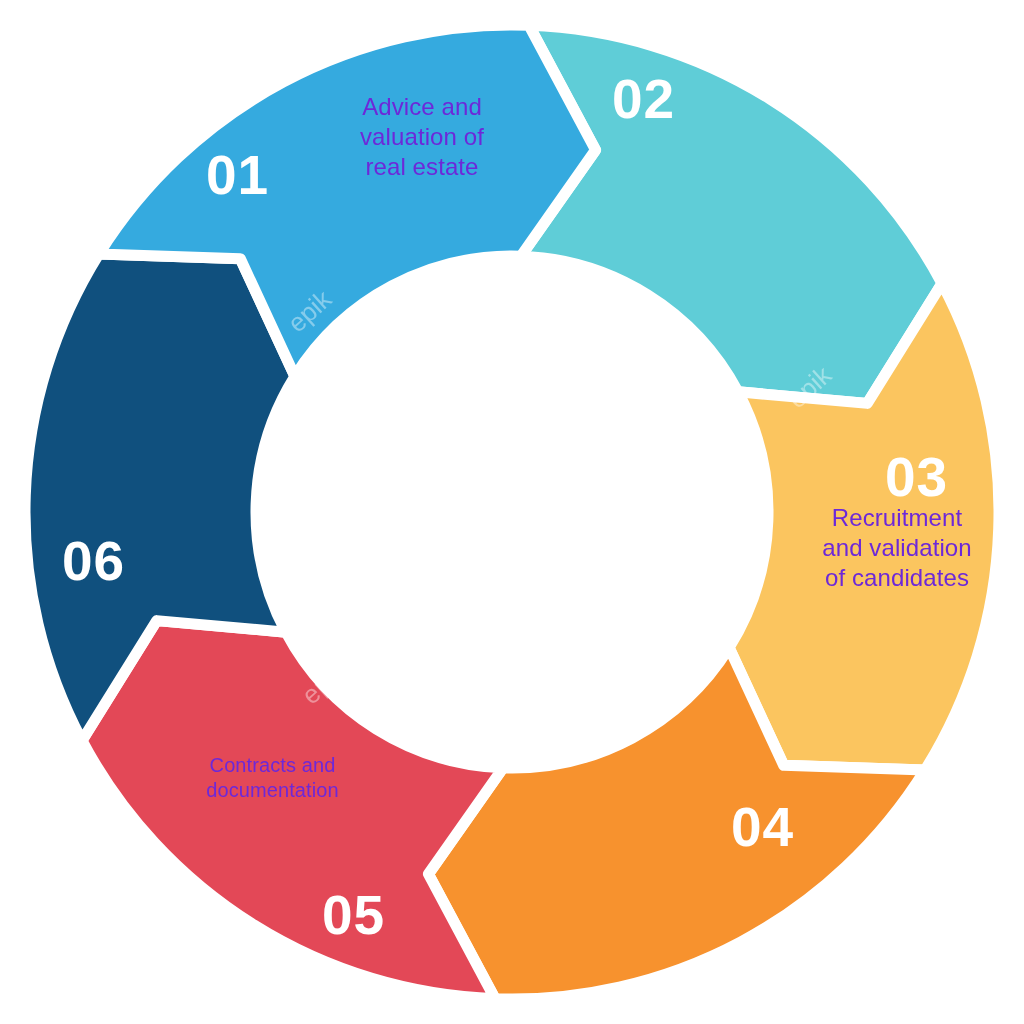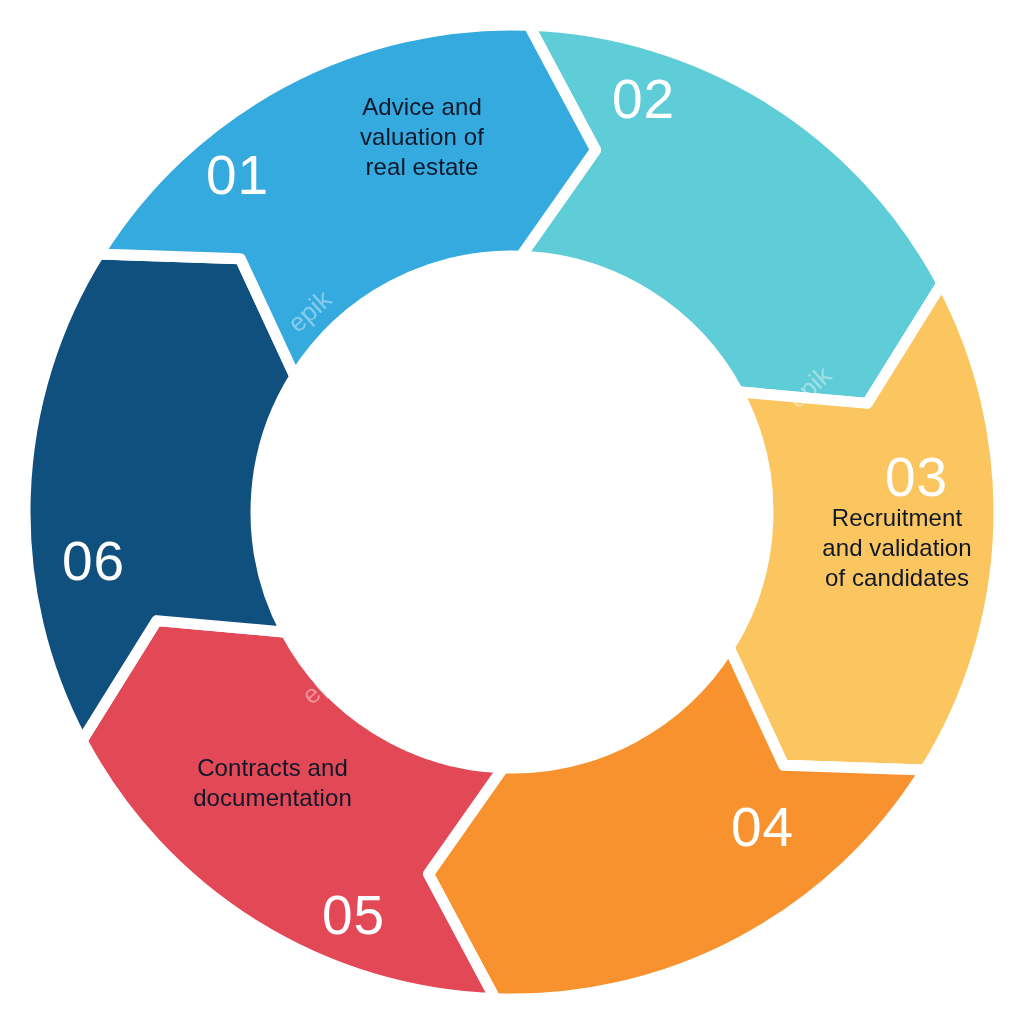--- a/index.html
+++ b/index.html
@@ -38,48 +38,48 @@
   .label-layer {
     position: absolute;
     left: 0;
     top: 0;
     width: 1024px;
     height: 1024px;
     pointer-events: none;
   }
   .seg-text {
     position: absolute;
-    color: #0f172a;
+    color: #6d28d9;
     font-family: "Liberation Sans", sans-serif;
     line-height: 1.26;
     white-space: pre-line;
     letter-spacing: 0.1px;
   }
   .seg-num {
     position: absolute;
     color: #ffffff;
     font-family: "Liberation Sans", sans-serif;
-    font-weight: 400;
+    font-weight: 700;
     line-height: 1;
     letter-spacing: 1px;
   }
   
   .t01 { left: 312px; top: 92px;  width: 220px; font-size: 24px; text-align: center; }
   .n01 { left: 206px; top: 148px; font-size: 55px; }
 
   .t02 { left: 634px; top: 178px; width: 225px; font-size: 24px; text-align: center; }
   .n02 { left: 612px; top: 72px;  font-size: 55px; }
 
   .t03 { left: 792px; top: 503px; width: 210px; font-size: 24px; text-align: center; }
   .n03 { left: 885px; top: 450px; font-size: 55px; }
 
   .t04 { left: 546px; top: 805px; width: 200px; font-size: 24px; text-align: left; }
   .n04 { left: 731px; top: 800px; font-size: 55px; }
 
-  .t05 { left: 170px; top: 753px; width: 205px; font-size: 24px; text-align: center; }
+  .t05 { left: 170px; top: 753px; width: 205px; font-size: 20px; text-align: center; }
   .n05 { left: 322px; top: 880px; font-size: 55px; margin-top: 8px; }
 
   .t06 { left: 52px;  top: 359px; width: 200px; font-size: 24px; text-align: center; }
   .n06 { left: 62px;  top: 534px; font-size: 55px; }
 
   .watermark {
     position: absolute;
     color: rgba(255,255,255,0.40);
     font-family: "Liberation Sans", sans-serif;
     font-size: 26px;

